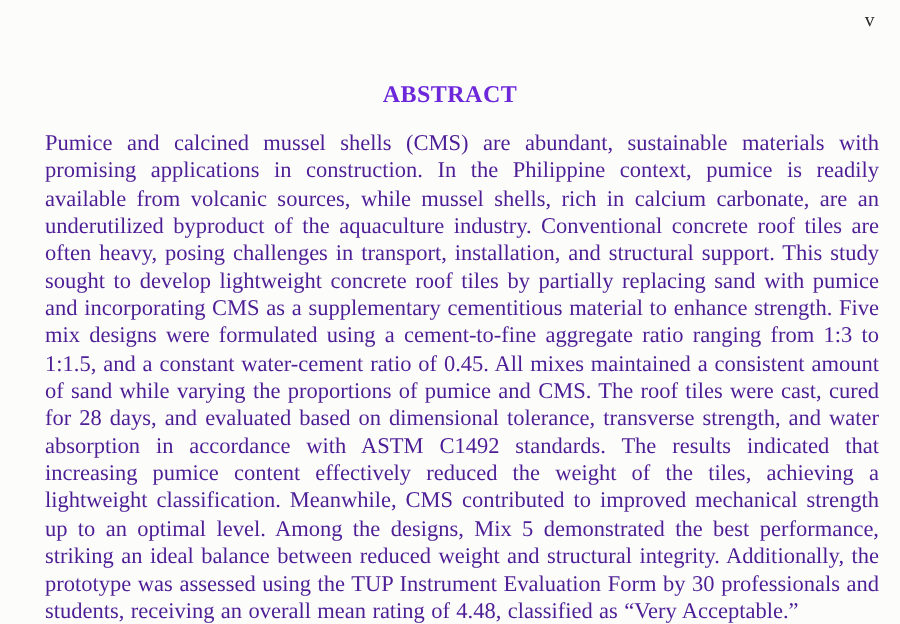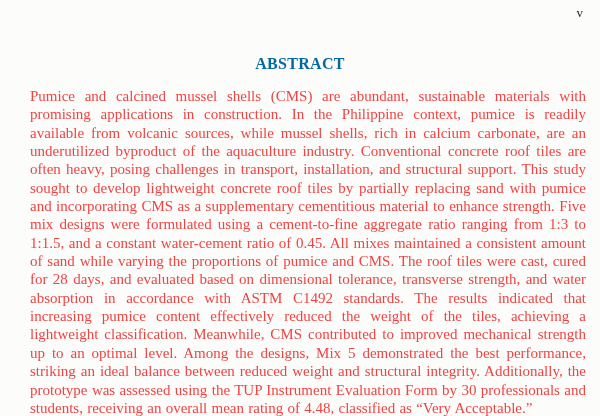--- a/index.html
+++ b/index.html
@@ -26,34 +26,34 @@
   .heading {
     position: absolute;
     top: 55px;
     left: 0;
     right: 0;
     margin: 0;
     text-align: center;
     font-size: 16px;
     font-weight: bold;
     letter-spacing: 0.3px;
-    color: #0369a1;
+    color: #6d28d9;
   }
   .body-text {
     position: absolute;
     top: 87px;
     left: 30px;
     width: 556px;
     margin: 0;
     font-size: 15px;
     line-height: 18.35px;
     text-align: justify;
     text-justify: inter-word;
     word-spacing: 0.5px;
-    color: #ef4444;
+    color: #4c1d95;
   }
 </style>
 </head>
 <body>
 
 <div class="page">
   <div class="page-number">v</div>
   <h1 class="heading">ABSTRACT</h1>
   <p class="body-text">Pumice and calcined mussel shells (CMS) are abundant, sustainable materials with promising applications in construction. In the Philippine context, pumice is readily available from volcanic sources, while mussel shells, rich in calcium carbonate, are an underutilized byproduct of the aquaculture industry. Conventional concrete roof tiles are often heavy, posing challenges in transport, installation, and structural support. This study sought to develop lightweight concrete roof tiles by partially replacing sand with pumice and incorporating CMS as a supplementary cementitious material to enhance strength. Five mix designs were formulated using a cement-to-fine aggregate ratio ranging from 1:3 to 1:1.5, and a constant water-cement ratio of 0.45. All mixes maintained a consistent amount of sand while varying the proportions of pumice and CMS. The roof tiles were cast, cured for 28 days, and evaluated based on dimensional tolerance, transverse strength, and water absorption in accordance with ASTM C1492 standards. The results indicated that increasing pumice content effectively reduced the weight of the tiles, achieving a lightweight classification. Meanwhile, CMS contributed to improved mechanical strength up to an optimal level. Among the designs, Mix 5 demonstrated the best performance, striking an ideal balance between reduced weight and structural integrity. Additionally, the prototype was assessed using the TUP Instrument Evaluation Form by 30 professionals and students, receiving an overall mean rating of 4.48, classified as “Very Acceptable.”</p>
 </div>

